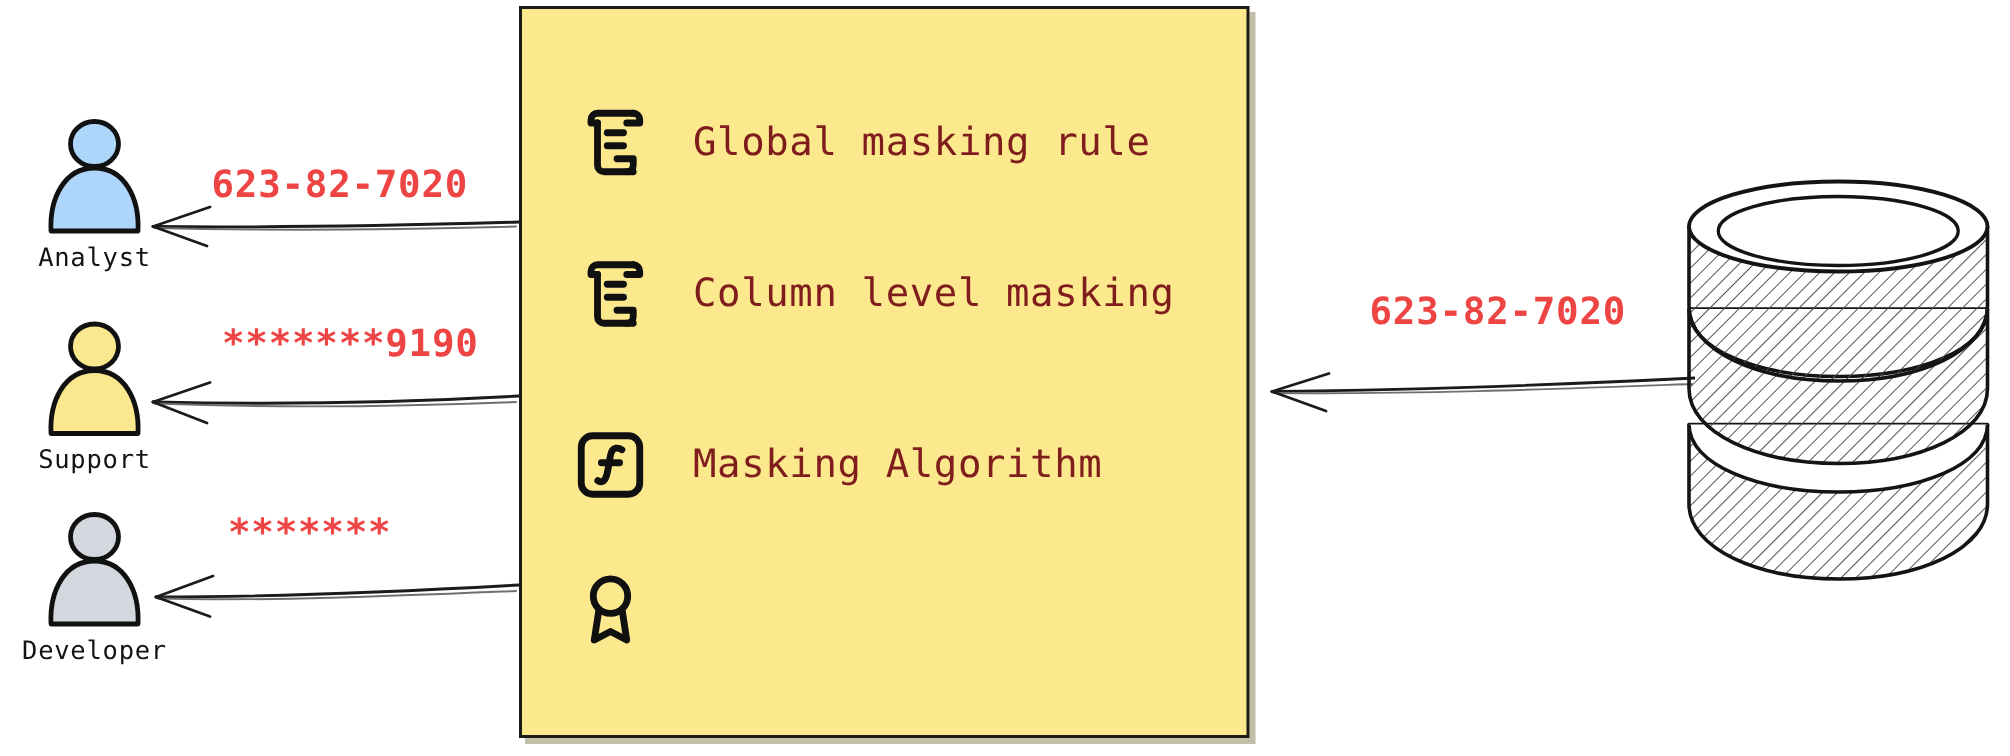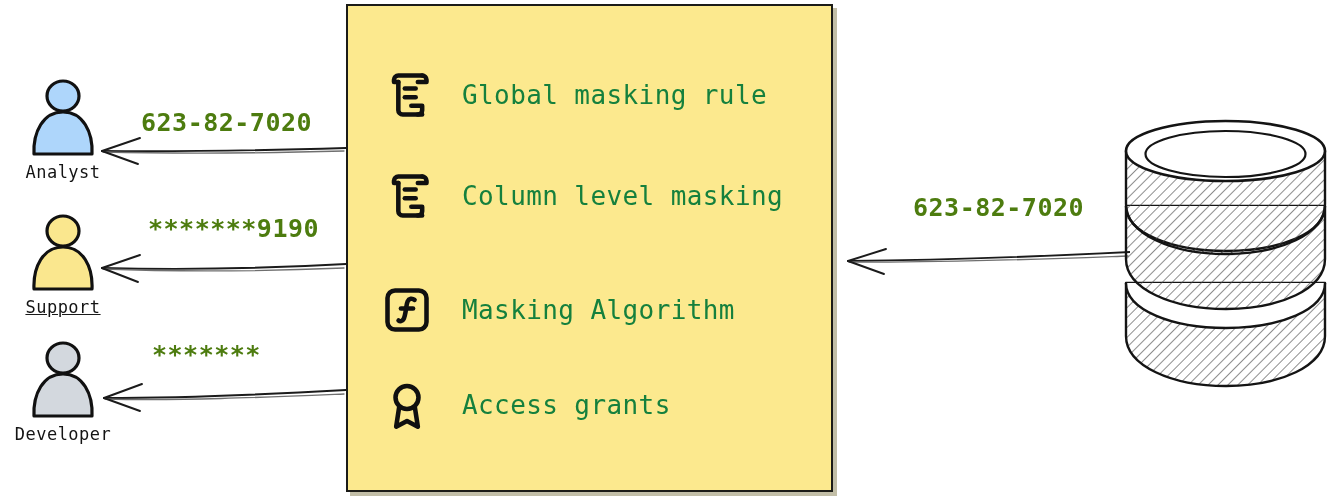--- a/index.html
+++ b/index.html
@@ -34,21 +34,21 @@
   .actor-label {
     margin-top: 2px;
     font-size: 17px;
     letter-spacing: 0.5px;
     font-family: "DejaVu Sans Mono", "Liberation Mono", monospace;
     color: #141414;
     white-space: nowrap;
   }
 
   #actor-analyst   { top: 78px; }
-  #actor-support   { top: 213px; text-decoration: underline; }
+  #actor-support   { top: 213px; }
   #actor-developer { top: 340px; }
 
   
   .flow-arrow {
     position: absolute;
     left: 96px;
     width: 250px;
     height: 44px;
   }
   .flow-arrow svg { display: block; }
@@ -56,21 +56,21 @@
   #arrow-analyst   { top: 128px; }
   #arrow-support   { top: 245px; }
   #arrow-developer { top: 372px; }
 
   .flow-label {
     position: absolute;
     font-family: "DejaVu Sans Mono", "Liberation Mono", monospace;
     font-weight: bold;
     font-size: 25px;
     letter-spacing: 0.5px;
-    color: #4d7c0f;
+    color: #ef4444;
     white-space: nowrap;
   }
   #label-analyst   { left: 141px; top: 108px; }
   #label-support   { left: 148px; top: 214px; }
   #label-developer { left: 152px; top: 340px; }
 
   
   #masking-panel {
     position: absolute;
     left: 346px;
@@ -100,21 +100,21 @@
     flex: 0 0 58px;
     display: flex;
     align-items: center;
     justify-content: center;
   }
   .panel-icon svg { display: block; }
   .panel-text {
     font-family: "DejaVu Sans Mono", "Liberation Mono", monospace;
     font-size: 26px;
     letter-spacing: 0.4px;
-    color: #15803d;
+    color: #7f1d1d;
     white-space: nowrap;
   }
 
   
   #arrow-source {
     position: absolute;
     left: 840px;
     top: 236px;
     width: 290px;
     height: 40px;
@@ -235,21 +235,20 @@
     <span class="panel-text">Column level masking</span>
   </div>
 
   <div class="panel-row" id="panel-row-3">
     <span class="panel-icon">
       <svg width="52" height="52" viewBox="0 0 24 24" fill="none" stroke="#101010" stroke-width="2.1" stroke-linecap="round" stroke-linejoin="round">
         <circle cx="12" cy="8.5" r="5.3"></circle>
         <path d="M8.4 12.9 7 22l5-2.6 5 2.6-1.4-9.1"></path>
       </svg>
     </span>
-    <span class="panel-text">Access grants</span>
   </div>
 
 </div>
 
 <div class="flow-label" id="label-source">623-82-7020</div>
 
 <div id="arrow-source">
   <svg width="290" height="40" viewBox="0 0 290 40">
     <path d="M290 16 C 210 20, 110 24, 8 25" fill="none" stroke="#1b1b1b" stroke-width="1.9" stroke-linecap="round"></path>
     <path d="M288 20 C 206 23, 106 27, 9 26" fill="none" stroke="#6f6f6f" stroke-width="1.3" stroke-linecap="round"></path>

